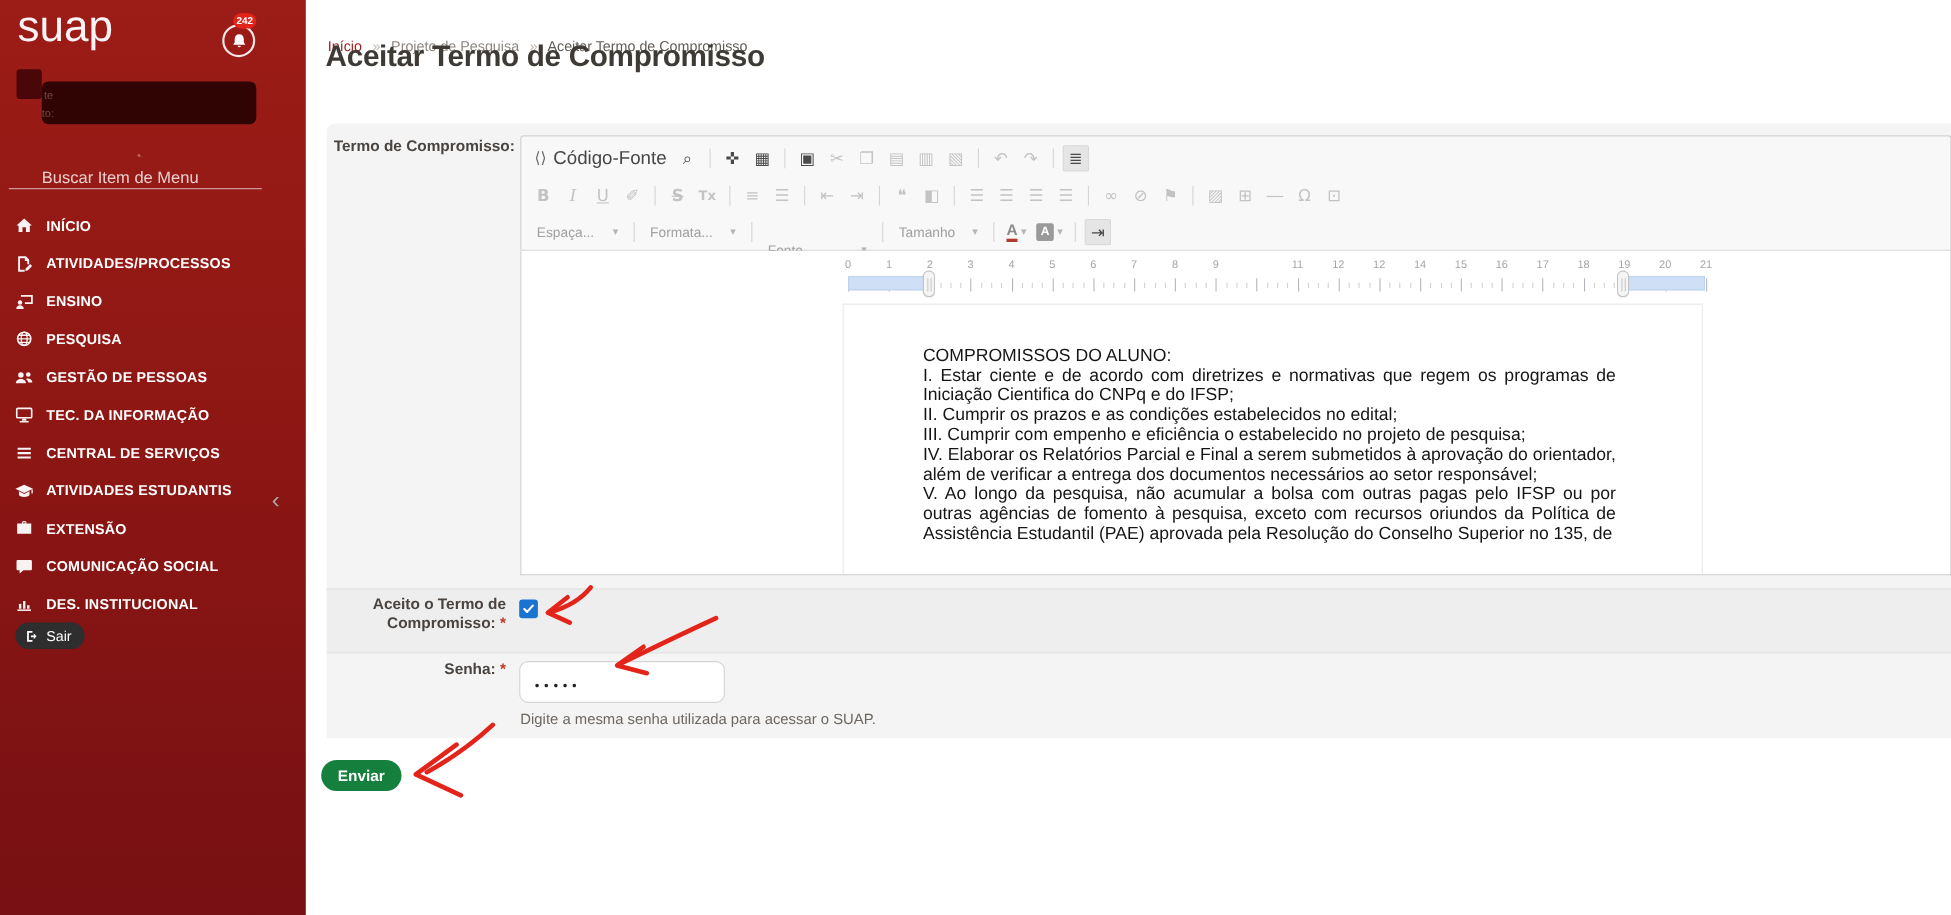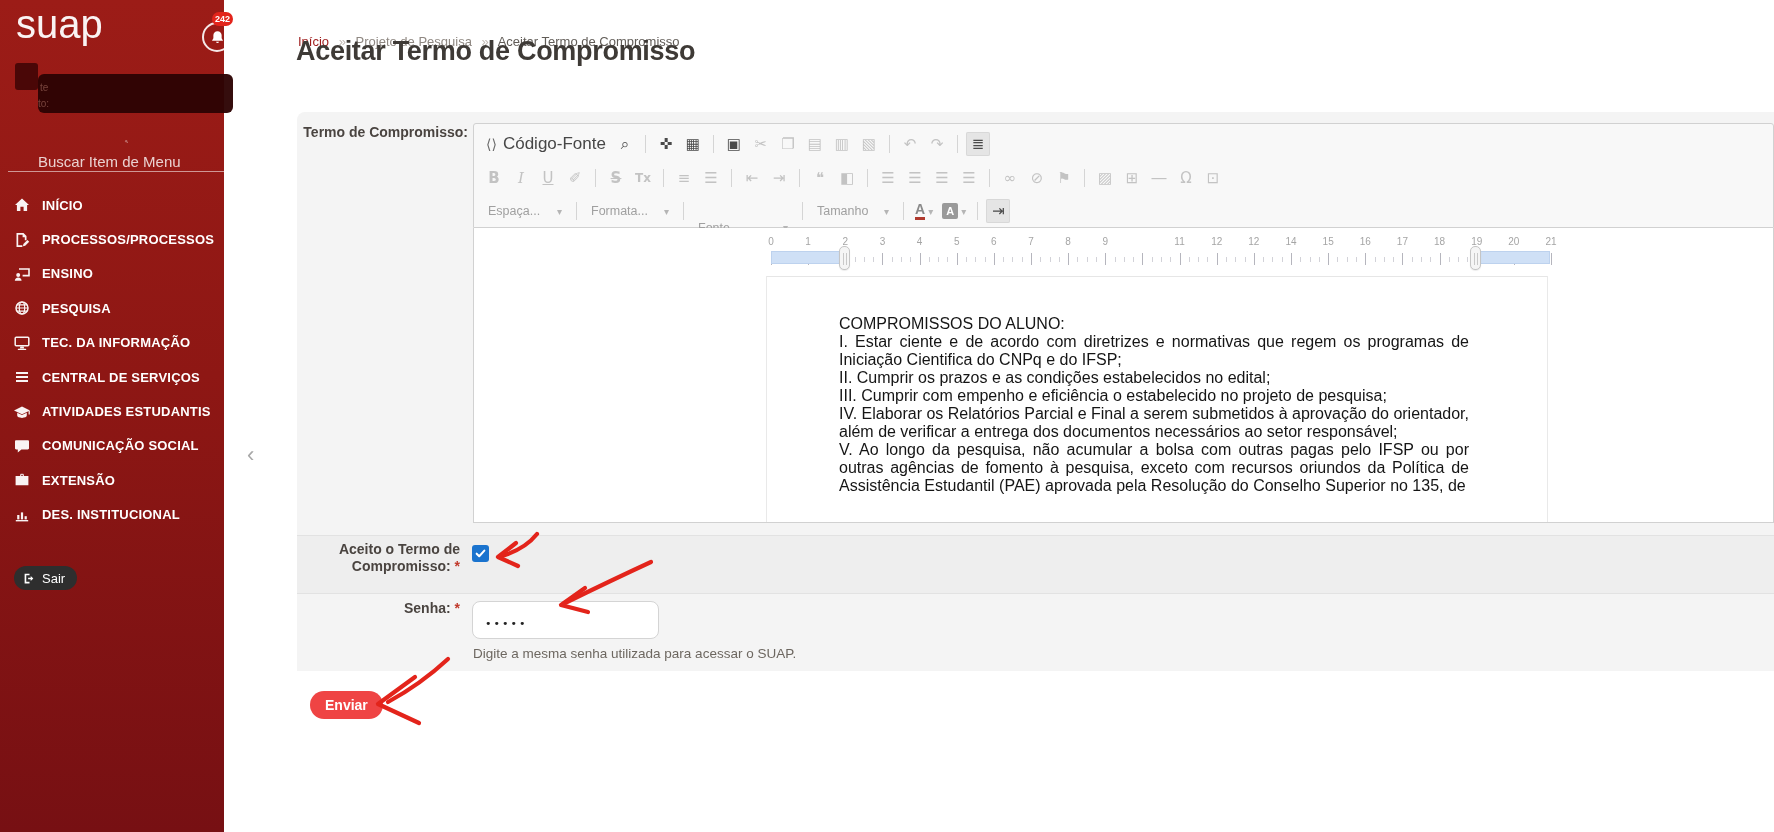--- a/index.html
+++ b/index.html
@@ -1,21 +1,21 @@
 <!DOCTYPE html>
 <html lang="pt"><head>
 <meta charset="utf-8">
 <style>
   html,body{margin:0;padding:0;background:#fff;}
   #app{position:relative;width:1774px;height:832px;overflow:hidden;
        font-family:"Liberation Sans",sans-serif;background:#fff;}
   [data-interactable]{box-sizing:border-box;}
 
   
-  #sidebar{position:absolute;left:0;top:0;width:224px;height:832px;
+  #sidebar{position:absolute;left:0;top:0;width:278px;height:832px;
     background:linear-gradient(180deg,#9c1c17 0%,#8e1714 45%,#771013 100%);color:#fff;}
   .logo{position:absolute;left:16px;top:2px;font-size:40px;font-weight:300;
     color:rgba(255,255,255,.95);letter-spacing:0;}
   .bell-wrap{position:absolute;left:202px;top:22px;width:30px;height:30px;border-radius:50%;
     border:2px solid rgba(255,255,255,.9);display:flex;align-items:center;justify-content:center;}
   .badge{position:absolute;left:212px;top:12px;min-width:20px;height:14px;border-radius:8px;
     background:#e3241b;color:#fff;font-size:9px;font-weight:700;line-height:14px;
     text-align:center;padding:0 3px;z-index:2;}
   .user-photo{position:absolute;left:15px;top:63px;width:23px;height:27px;background:#4a0707;border-radius:3px;}
   .user-box{position:absolute;left:38px;top:74px;width:195px;height:39px;background:#2d0404;
@@ -106,22 +106,22 @@
   .doc-title{margin:0 0 18px 0;}
   .doc p{margin:0;text-align:justify;}
 
   
   .checkbox{position:absolute;left:472px;top:545px;width:17px;height:17px;background:#1a73ce;
     border-radius:3px;display:flex;align-items:center;justify-content:center;}
   #senha-input{position:absolute;left:472px;top:601px;width:187px;height:38px;background:#fff;
     border:1px solid #d4d4d4;border-radius:8px;padding:6px 12px 0 12px;font-size:11px;letter-spacing:2px;
     color:#222;outline:none;font-family:"DejaVu Sans",sans-serif;vertical-align:top;}
   .senha-help{position:absolute;left:473px;top:646px;font-size:13.5px;color:#6d6760;}
-  .enviar{position:absolute;left:310px;top:691px;height:28px;padding:0 15px;border:none;border-radius:14px;
-    background:#ef4444;color:#fff;font-size:14px;font-weight:600;font-family:"Liberation Sans",sans-serif;
+  .enviar{position:absolute;left:292px;top:691px;height:28px;padding:0 15px;border:none;border-radius:14px;
+    background:#15803d;color:#fff;font-size:14px;font-weight:600;font-family:"Liberation Sans",sans-serif;
     display:inline-flex;align-items:center;cursor:pointer;}
   #arrows{position:absolute;left:0;top:0;width:1774px;height:832px;pointer-events:none;z-index:6;}
 </style>
 </head>
 <body>
 
 <div id="app" data-interactable="false">
 
   <div id="sidebar" data-interactable="false">
     <div class="logo" data-interactable="true">suap</div>
@@ -154,41 +154,52 @@
         </span>
           <span class="mil" data-interactable="false">INÍCIO</span>
       </div>
       <div class="mi" data-interactable="true">
         <span class="mic" data-interactable="false">
           <svg width="16" height="16" viewBox="0 0 16 16">
               <path fill="#fff" d="M2.5 1h7l3 3v4.2h-1.7V5.2H8.6V2.7H4.2v10.6h4.2V15H2.5z"></path>
               <path fill="#fff" d="M9.4 12l4-4 1.8 1.8-4 4-2.2.4z"></path>
             </svg>
         </span>
-          <span class="mil" data-interactable="false">PROCESSOS/PROCESSOS</span>
+          <span class="mil" data-interactable="false">ATIVIDADES/PROCESSOS</span>
       </div>
       <div class="mi" data-interactable="true">
         <span class="mic" data-interactable="false">
           <svg width="16" height="16" viewBox="0 0 16 16">
               <path fill="none" stroke="#fff" stroke-width="1.6" d="M5 3h10v6.6H8.6"></path>
               <circle fill="#fff" cx="4.2" cy="9" r="2"></circle>
               <path fill="#fff" d="M.8 14.8c0-1.9 1.5-3.2 3.4-3.2s3.4 1.3 3.4 3.2z"></path>
             </svg>
         </span>
           <span class="mil" data-interactable="false">ENSINO</span>
       </div>
       <div class="mi" data-interactable="true">
         <span class="mic" data-interactable="false">
           <svg width="16" height="16" viewBox="0 0 16 16">
               <circle cx="8" cy="8" r="6" fill="none" stroke="#fff" stroke-width="1.5"></circle>
               <ellipse cx="8" cy="8" rx="2.7" ry="6" fill="none" stroke="#fff" stroke-width="1.2"></ellipse>
               <path d="M2 8h12M2.8 4.8h10.4M2.8 11.2h10.4" stroke="#fff" stroke-width="1.2"></path>
             </svg>
         </span>
           <span class="mil" data-interactable="false">PESQUISA</span>
+      </div>
+      <div class="mi" data-interactable="true">
+        <span class="mic" data-interactable="false">
+          <svg width="18" height="16" viewBox="0 0 18 16">
+              <circle fill="#fff" cx="6" cy="5.8" r="2.5"></circle>
+              <path fill="#fff" d="M1.4 13.4c0-2.3 2-3.9 4.6-3.9s4.6 1.6 4.6 3.9z"></path>
+              <circle fill="#fff" cx="12.7" cy="5.4" r="2.1"></circle>
+              <path fill="#fff" d="M12 9.2c2.5 0 4.4 1.5 4.4 3.6h-3.6a5.3 5.3 0 0 0-2.2-3.2c.4-.3.9-.4 1.4-.4z"></path>
+            </svg>
+        </span>
+          <span class="mil" data-interactable="false">GESTÃO DE PESSOAS</span>
       </div>
       <div class="mi" data-interactable="true">
         <span class="mic" data-interactable="false">
           <svg width="16" height="16" viewBox="0 0 16 16">
               <rect x="1.2" y="2.2" width="13.6" height="8.6" rx="1" fill="none" stroke="#fff" stroke-width="1.5"></rect>
               <path fill="#fff" d="M5.8 13.6l.6-2.2h3.2l.6 2.2z"></path>
               <path d="M4.4 14.4h7.2" stroke="#fff" stroke-width="1.3" stroke-linecap="round"></path>
             </svg>
         </span>
           <span class="mil" data-interactable="false">TEC. DA INFORMAÇÃO</span>
@@ -207,35 +218,35 @@
               <path fill="#fff" d="M9 2.6 17 6.4 9 10.2 1 6.4z"></path>
               <path fill="#fff" d="M4.2 8.7v2.9c0 1.3 2.1 2.3 4.8 2.3s4.8-1 4.8-2.3V8.7L9 11z"></path>
               <path d="M16.2 7v3.6" stroke="#fff" stroke-width="1.2"></path>
             </svg>
         </span>
           <span class="mil" data-interactable="false">ATIVIDADES ESTUDANTIS</span>
       </div>
       <div class="mi" data-interactable="true">
         <span class="mic" data-interactable="false">
           <svg width="16" height="16" viewBox="0 0 16 16">
-              <path fill="#fff" d="M2.2 2.2h11.6c.7 0 1.2.5 1.2 1.2v6.8c0 .7-.5 1.2-1.2 1.2H7.4l-3.6 3v-3H2.2c-.7 0-1.2-.5-1.2-1.2V3.4c0-.7.5-1.2 1.2-1.2z"></path>
-            </svg>
-        </span>
-          <span class="mil" data-interactable="false">COMUNICAÇÃO SOCIAL</span>
-      </div>
-      <div class="mi" data-interactable="true">
-        <span class="mic" data-interactable="false">
-          <svg width="16" height="16" viewBox="0 0 16 16">
               <path fill="#fff" d="M6 4V2.4h4V4h4.4v9.2H1.6V4z"></path>
               <path d="M6.8 3.2h2.4" stroke="#7a1013" stroke-width="1"></path>
               <path d="M7 2.9h2" stroke="#fff" stroke-width="0"></path>
               <rect x="6.6" y="1.8" width="2.8" height="1" fill="#fff"></rect>
             </svg>
         </span>
           <span class="mil" data-interactable="false">EXTENSÃO</span>
+      </div>
+      <div class="mi" data-interactable="true">
+        <span class="mic" data-interactable="false">
+          <svg width="16" height="16" viewBox="0 0 16 16">
+              <path fill="#fff" d="M2.2 2.2h11.6c.7 0 1.2.5 1.2 1.2v6.8c0 .7-.5 1.2-1.2 1.2H7.4l-3.6 3v-3H2.2c-.7 0-1.2-.5-1.2-1.2V3.4c0-.7.5-1.2 1.2-1.2z"></path>
+            </svg>
+        </span>
+          <span class="mil" data-interactable="false">COMUNICAÇÃO SOCIAL</span>
       </div>
       <div class="mi" data-interactable="true">
         <span class="mic" data-interactable="false">
           <svg width="16" height="16" viewBox="0 0 16 16">
               <path fill="#fff" d="M1.8 13h12.4v1.4H1.8z"></path>
               <rect x="3.2" y="8" width="2.2" height="4.4" fill="#fff"></rect>
               <rect x="6.9" y="5.4" width="2.2" height="7" fill="#fff"></rect>
               <rect x="10.6" y="9.2" width="2.2" height="3.2" fill="#fff"></rect>
             </svg>
         </span>

